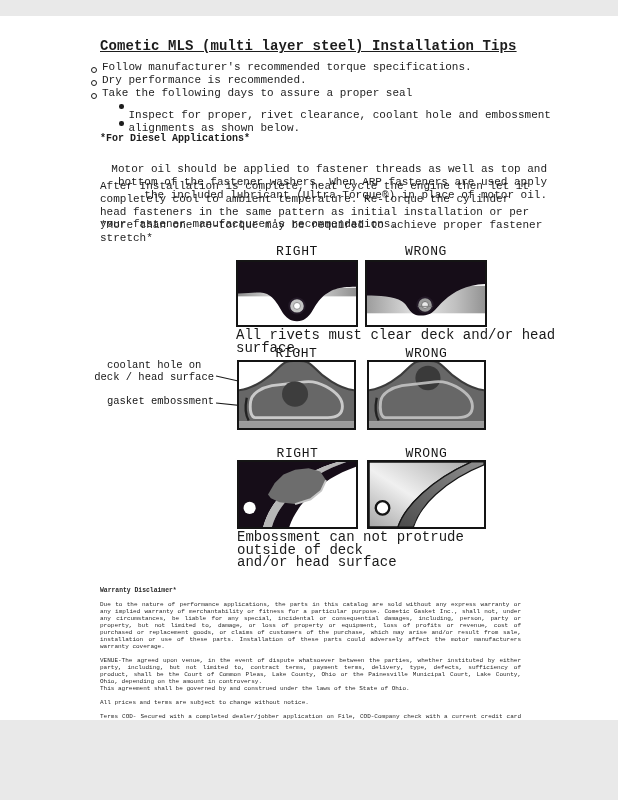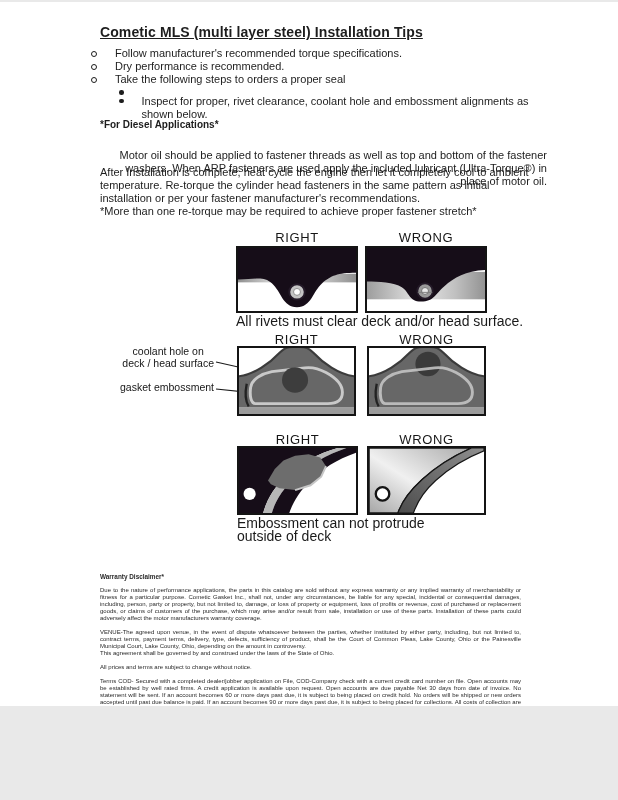--- a/index.html
+++ b/index.html
@@ -1,29 +1,29 @@
 <!DOCTYPE html>
 <html><head>
 <meta charset="utf-8">
 <style>
   html,body { margin:0; padding:0; background:#e9e9e9; }
   .page {
-    position:relative; width:618px; height:704px; margin:2px auto;
-    background:#ffffff; font-family:Liberation Sans, sans-serif;
+    position:relative; width:618px; height:704px; margin:16px auto;
+    background:#ffffff; font-family:Liberation Mono, monospace;
     color:#1d1d1d; overflow:hidden;
   }
 
   
   .title {
     position:absolute; left:100px; top:22px; margin:0;
     font-size:14px; font-weight:700; text-decoration:underline;
     letter-spacing:0.1px;
   }
   .tips { position:absolute; left:91px; top:45px; width:460px; font-size:11px; line-height:13px; }
-  .tip { display:flex; align-items:flex-start; gap:18px; }
+  .tip { display:flex; align-items:center; gap:5px; }
   .tip.sub { margin-left:28px; }
   .ob { flex:0 0 auto; width:4px; height:4px; border:1.2px solid #1d1d1d; border-radius:50%; margin-top:4px; }
   .fb { flex:0 0 auto; width:4.5px; height:4.5px; background:#1d1d1d; border-radius:50%; margin-top:4px; }
 
   .diesel-h { position:absolute; left:100px; top:117px; margin:0; font-size:10px; font-weight:700; }
   .para { position:absolute; left:100px; margin:0; font-size:11px; line-height:12.8px; }
   .p1 { top:147px; width:447px;text-align:right; }
   .p2 { top:164px; width:432px; }
   .p3 { top:203px; width:447px; }
 
@@ -68,21 +68,21 @@
     <div class="tip">
       <span class="ob"></span>
       <span>Follow manufacturer's recommended torque specifications.</span>
     </div>
     <div class="tip">
       <span class="ob"></span>
       <span>Dry performance is recommended.</span>
     </div>
     <div class="tip">
       <span class="ob"></span>
-      <span>Take the following steps to orders a proper seal</span>
+      <span>Take the following days to assure a proper seal</span>
     </div>
     <div class="tip sub">
       <span class="fb"></span>
     </div>
     <div class="tip sub">
       <span class="fb"></span>
       <span>Inspect for proper, rivet clearance, coolant hole and embossment alignments as shown below.</span>
     </div>
   </div>
 
@@ -209,20 +209,21 @@
       </defs>
       <rect width="119" height="68" fill="#fff"></rect>
       <path d="M0,0 H106 C86,9 69,20 55,33 C42,45 34,56 30,68 H0 Z" fill="url(#r3w-g)" stroke="#141414" stroke-width="1.6"></path>
       <path d="M30,68 C34,56 42,45 55,33 C69,20 86,9 106,0 H119 V3 C99,11 82,22 69,34 C57,45 50,56 46,68 Z" fill="url(#r3w-d)" stroke="#141414" stroke-width="1.2"></path>
       <circle cx="14" cy="48" r="7" fill="#ffffff" stroke="#141414" stroke-width="2.4"></circle>
     </svg>
   </div>
 
   <div class="dg-caption" style="left:237px; top:515px; width:230px;">
     <span style="display:block">Embossment can not protrude outside of deck</span>
+    <span style="display:block">and/or head surface</span>
   </div>
 
   <div class="disclaimer">
     <h3>Warranty Disclaimer*</h3>
     <p>Due to the nature of performance applications, the parts in this catalog are sold without any express warranty or any implied warranty of merchantability or fitness for a particular purpose.  Cometic Gasket Inc., shall not, under any circumstances, be liable for any special, incidental or consequential damages, including, person, party or property, but not limited to, damage, or loss of property or equipment, loss of profits or revenue, cost of purchased or replacement goods, or claims of customers of the purchase, which may arise and/or result from sale, installation or use of these parts.  Installation of these parts could adversely affect the motor manufacturers warranty coverage.</p>
     <p>
       <span>VENUE-The agreed upon venue, in the event of dispute whatsoever between the parties, whether instituted by either party, including, but not limited to, contract terms, payment terms, delivery, type, defects, sufficiency of product, shall be the Court of Common Pleas, Lake County, Ohio or the Painesville Municipal Court, Lake County, Ohio, depending on the amount in controversy.</span>
       <span>This agreement shall be governed by and construed under the laws of the State of Ohio.</span>
     </p>
     <p>All prices and terms are subject to change without notice.</p>

